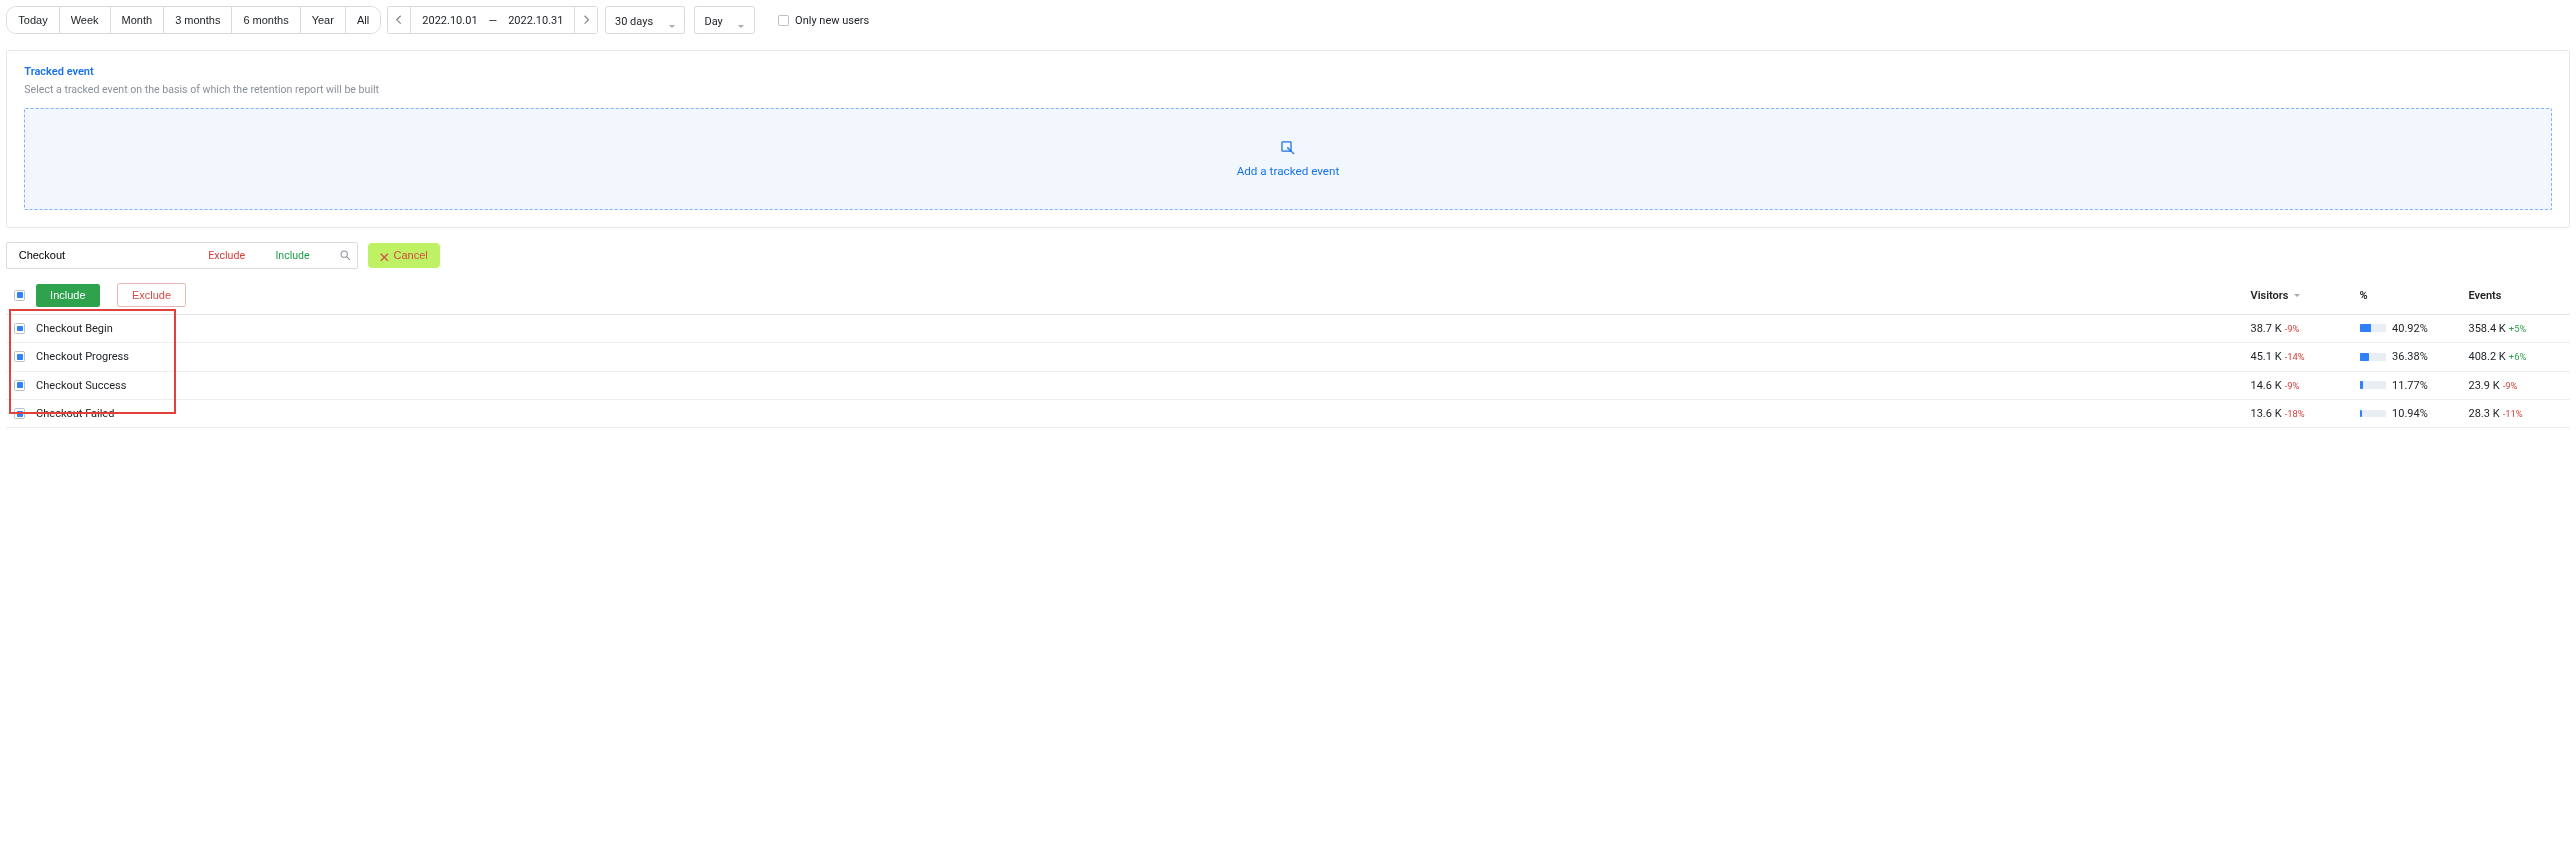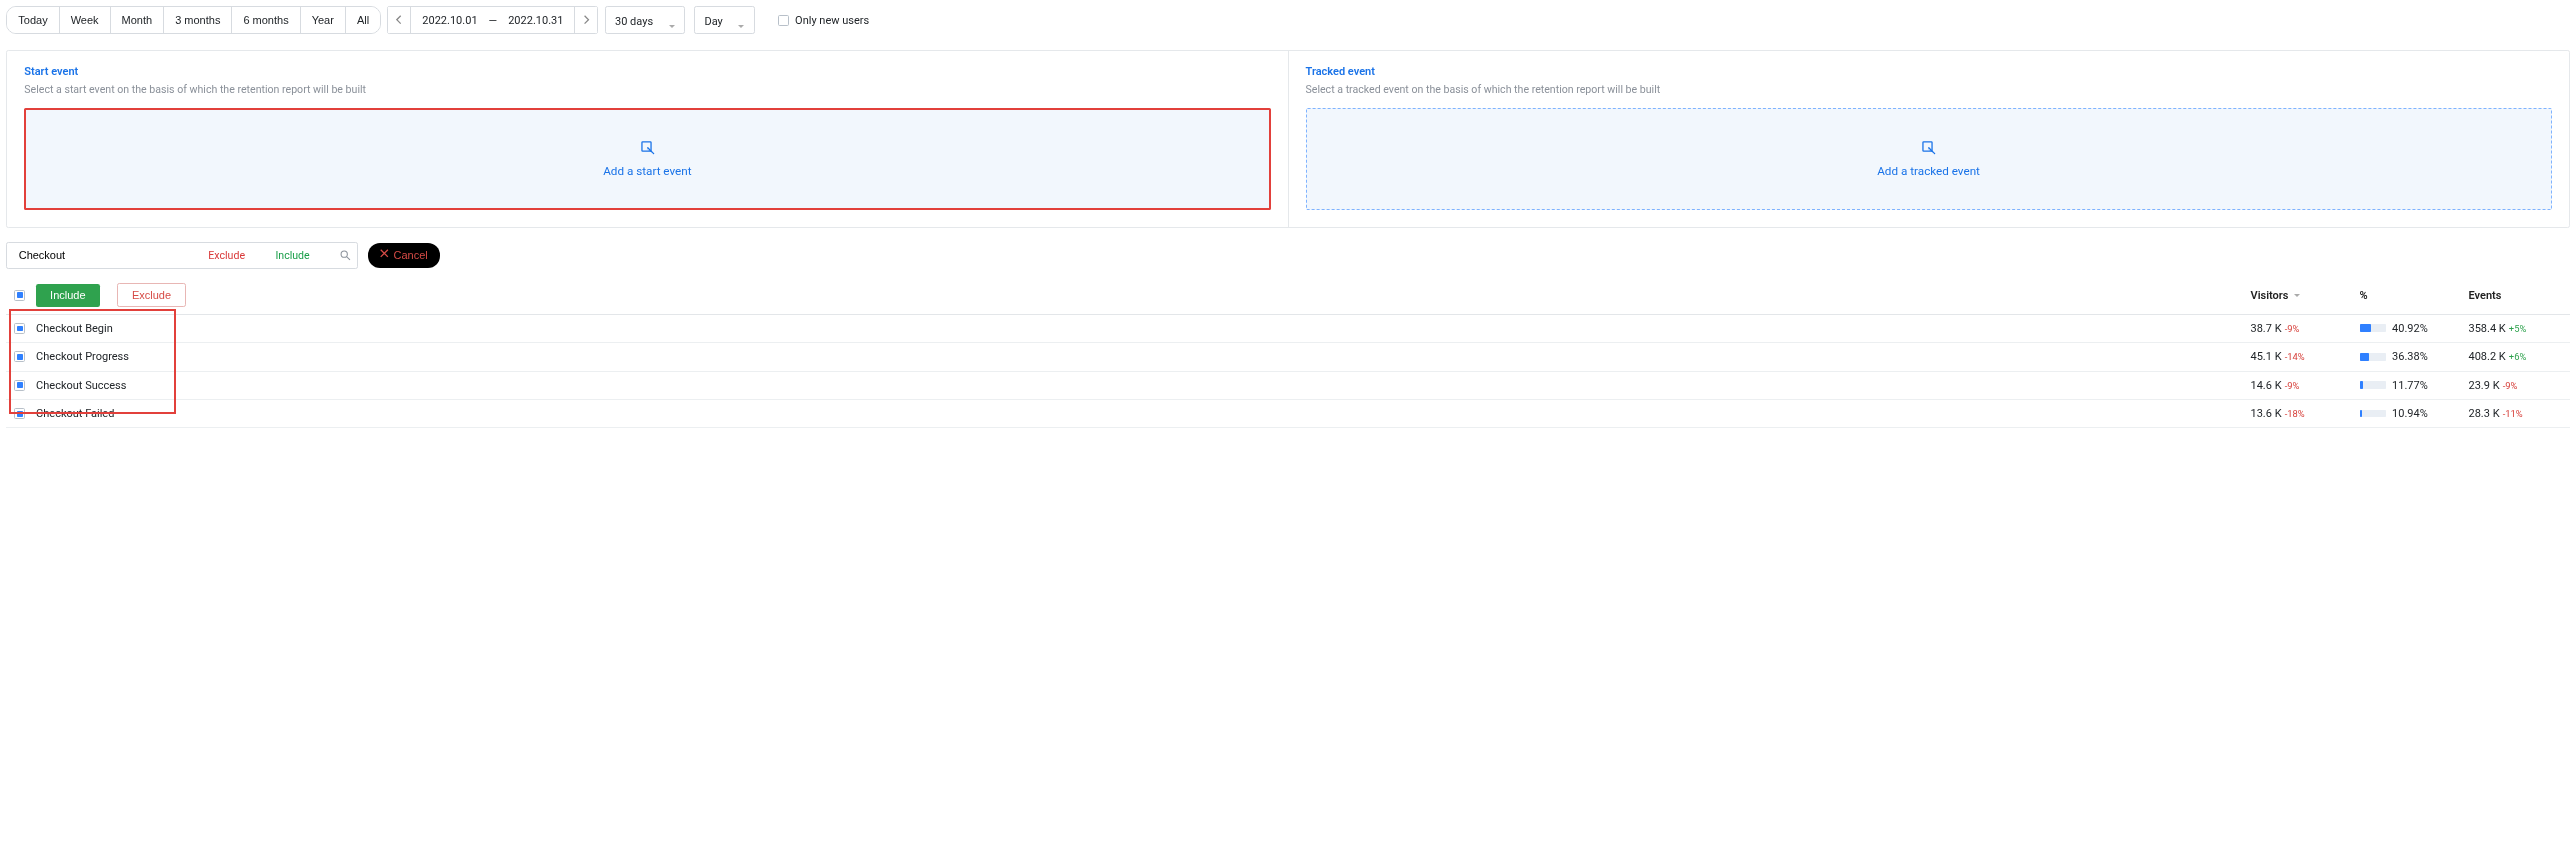--- a/index.html
+++ b/index.html
@@ -153,29 +153,29 @@
   .search-input {
     flex: 1;
     border: none;
     outline: none;
     font-size: 11px;
     background: transparent;
   }
   .search-exclude { color: #d93838; margin: 0 4.7px; font-size: 10.6px; cursor: pointer; }
   .search-include { color: #1a9e49; margin: 0 7.8px 0 4.7px; font-size: 10.6px; cursor: pointer; }
   .cancel-btn {
-    background: #000000;
+    background: #bef264;
     color: #d64b46;
     border: none;
     padding: 6.3px 12.5px;
-    border-radius: 12px;
-    cursor: pointer;
-    font-size: 11px;
-    display: flex;
-    align-items: flex-start;
+    border-radius: 4px;
+    cursor: pointer;
+    font-size: 11px;
+    display: flex;
+    align-items: flex-end;
     gap: 4.7px;
   }
   .table {
     width: 100%;
     border-collapse: collapse;
   }
   .table th, .table td {
     padding: 7px 7.8px;
     border-bottom: 0.8px solid #eceff1;
     text-align: left;
@@ -292,32 +292,20 @@
     <span class="caret-down"></span>
   </div>
 
   <label class="check-row">
     <span class="chk"></span>
     <span>Only new users</span>
   </label>
 </div>
 
 <div class="panels">
-  <div class="panel">
-    <div class="panel-title">Start event</div>
-    <div class="panel-sub">Select a start event on the basis of which the retention report will be built</div>
-    <div class="dropzone highlight">
-      <svg class="cursor-icon" viewBox="0 0 24 24" fill="none" stroke="currentColor" stroke-width="2">
-        <rect x="3" y="3" width="14" height="14" rx="1"></rect>
-          <path d="M10 14 L20 20 L17 17" fill="currentColor" stroke="none"></path>
-          <path d="M12 12 L21 21" stroke-linecap="round"></path>
-      </svg>
-      <span class="drop-text">Add a start event</span>
-    </div>
-  </div>
   <div class="panel">
     <div class="panel-title">Tracked event</div>
     <div class="panel-sub">Select a tracked event on the basis of which the retention report will be built</div>
     <div class="dropzone">
       <svg class="cursor-icon" viewBox="0 0 24 24" fill="none" stroke="currentColor" stroke-width="2">
         <rect x="3" y="3" width="14" height="14" rx="1"></rect>
           <path d="M10 14 L20 20 L17 17" fill="currentColor" stroke="none"></path>
           <path d="M12 12 L21 21" stroke-linecap="round"></path>
       </svg>
       <span class="drop-text">Add a tracked event</span>

